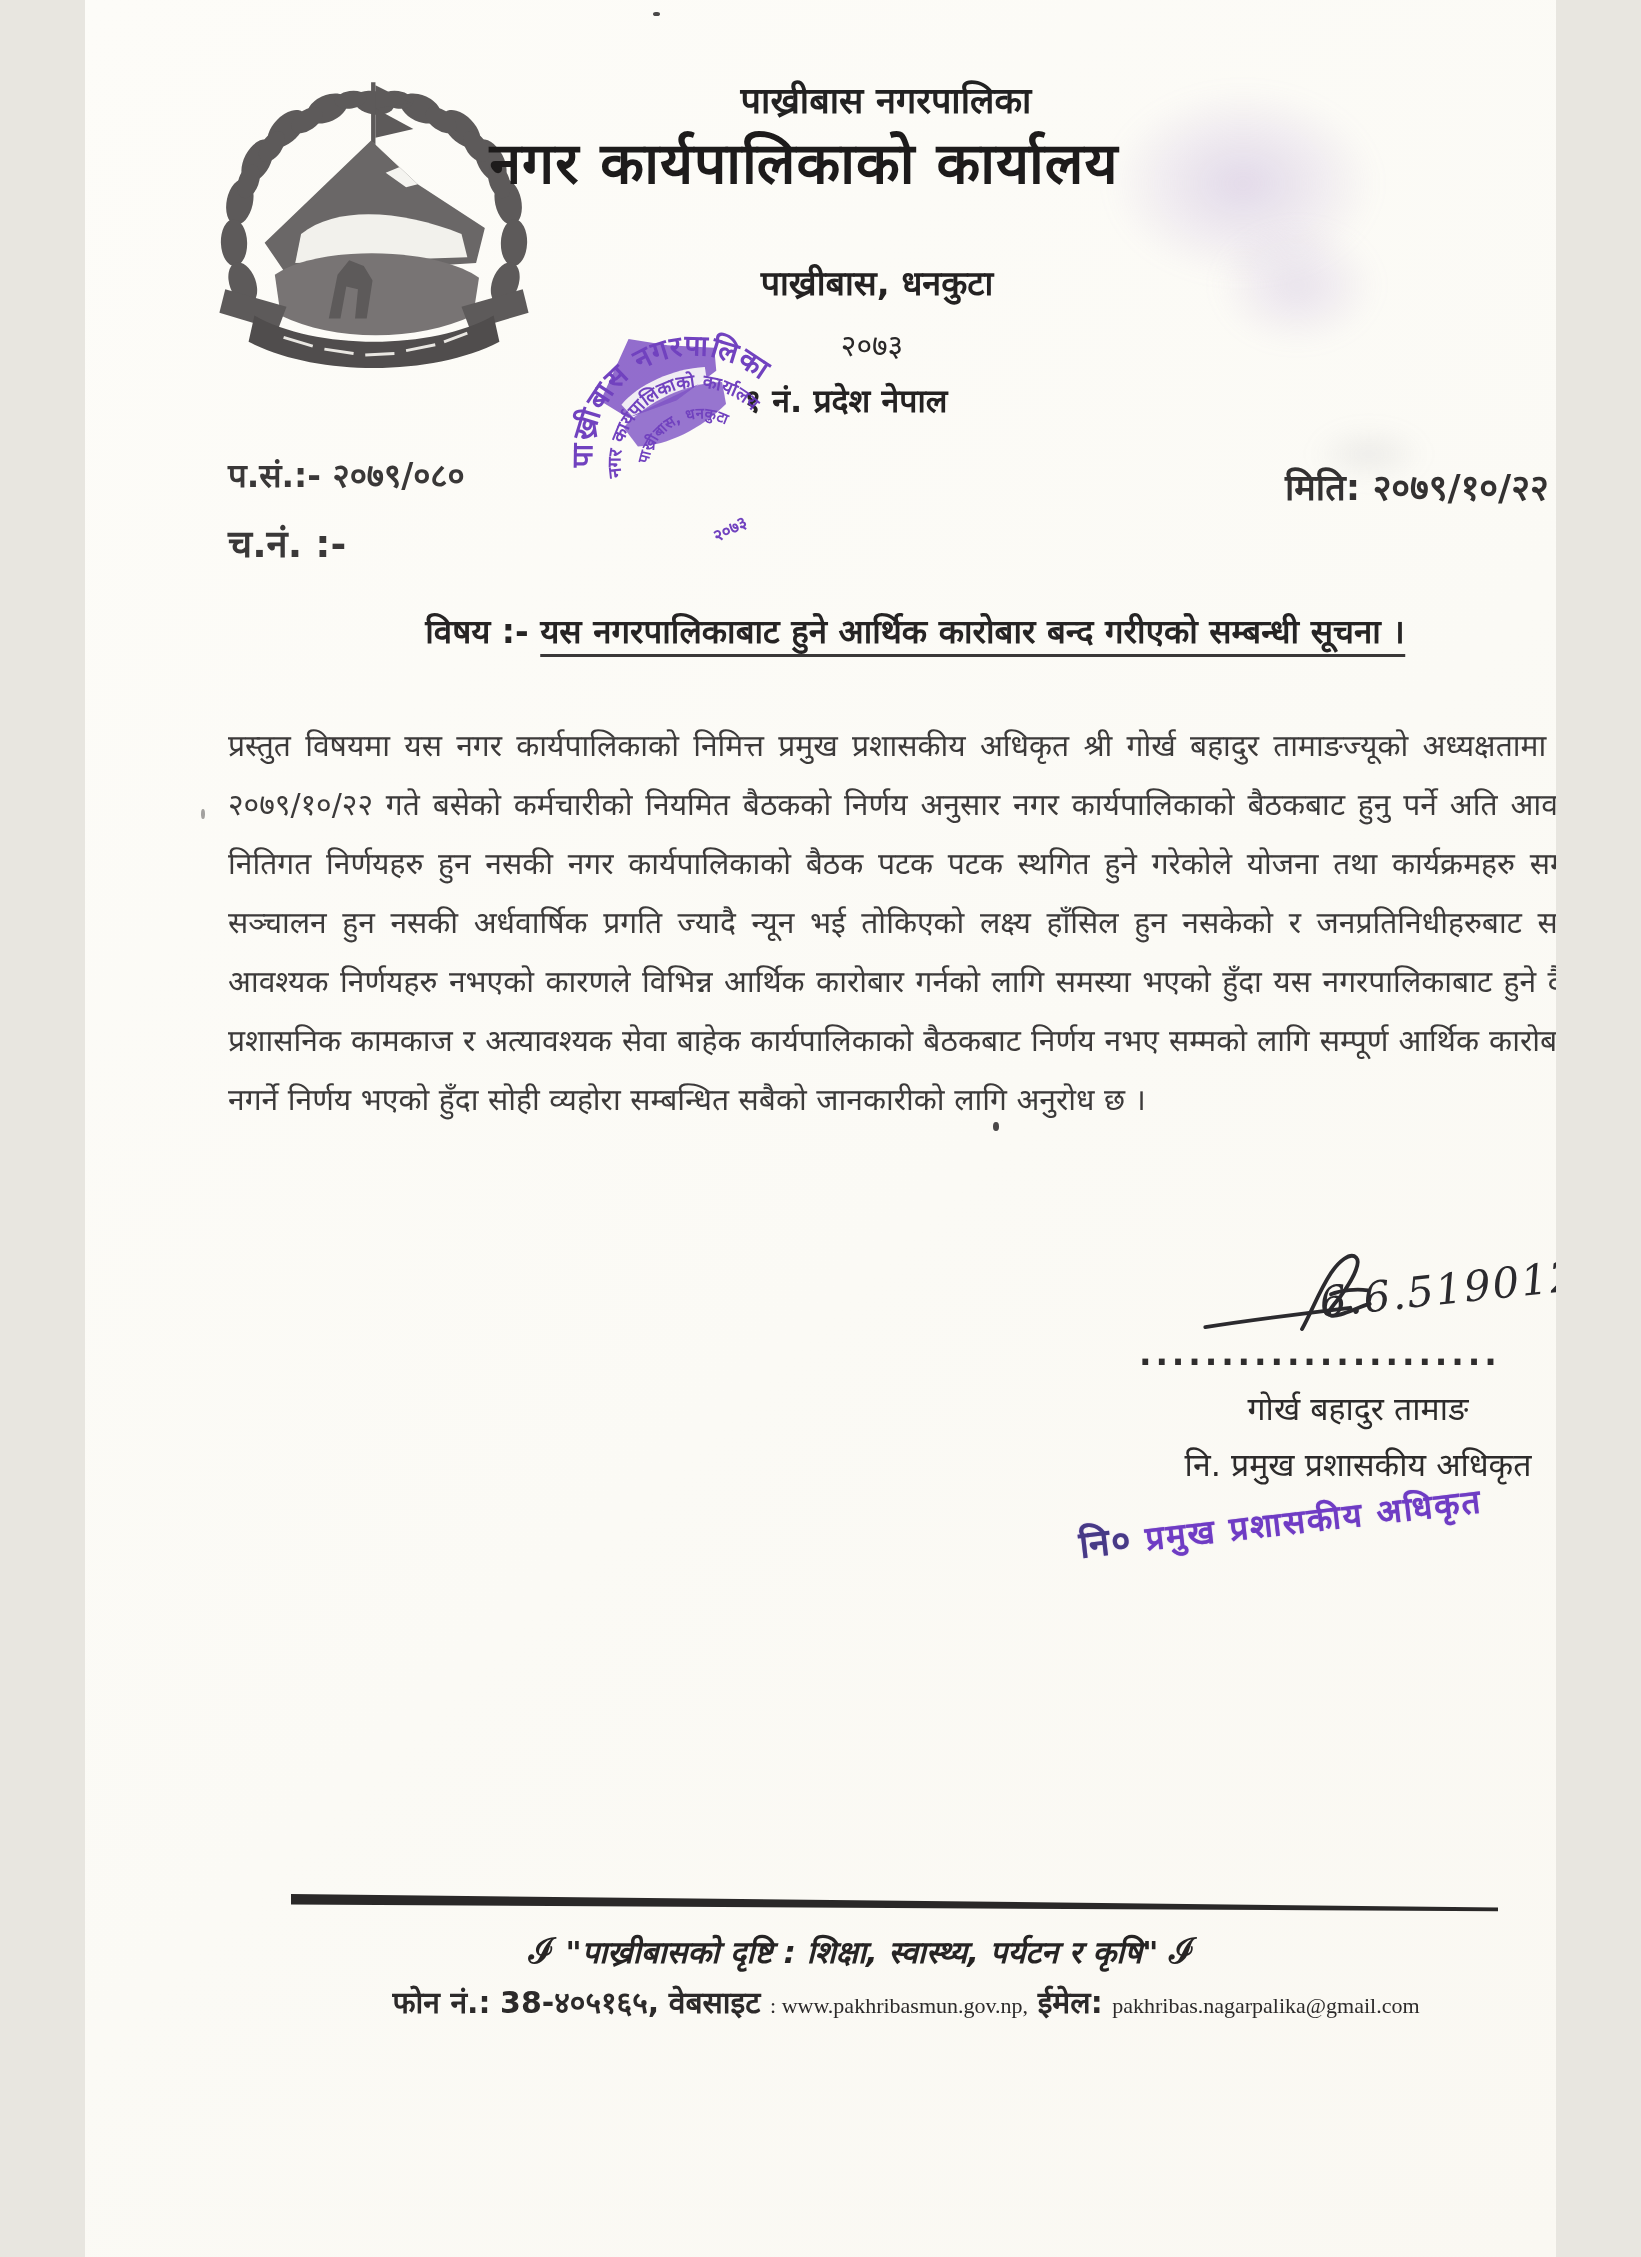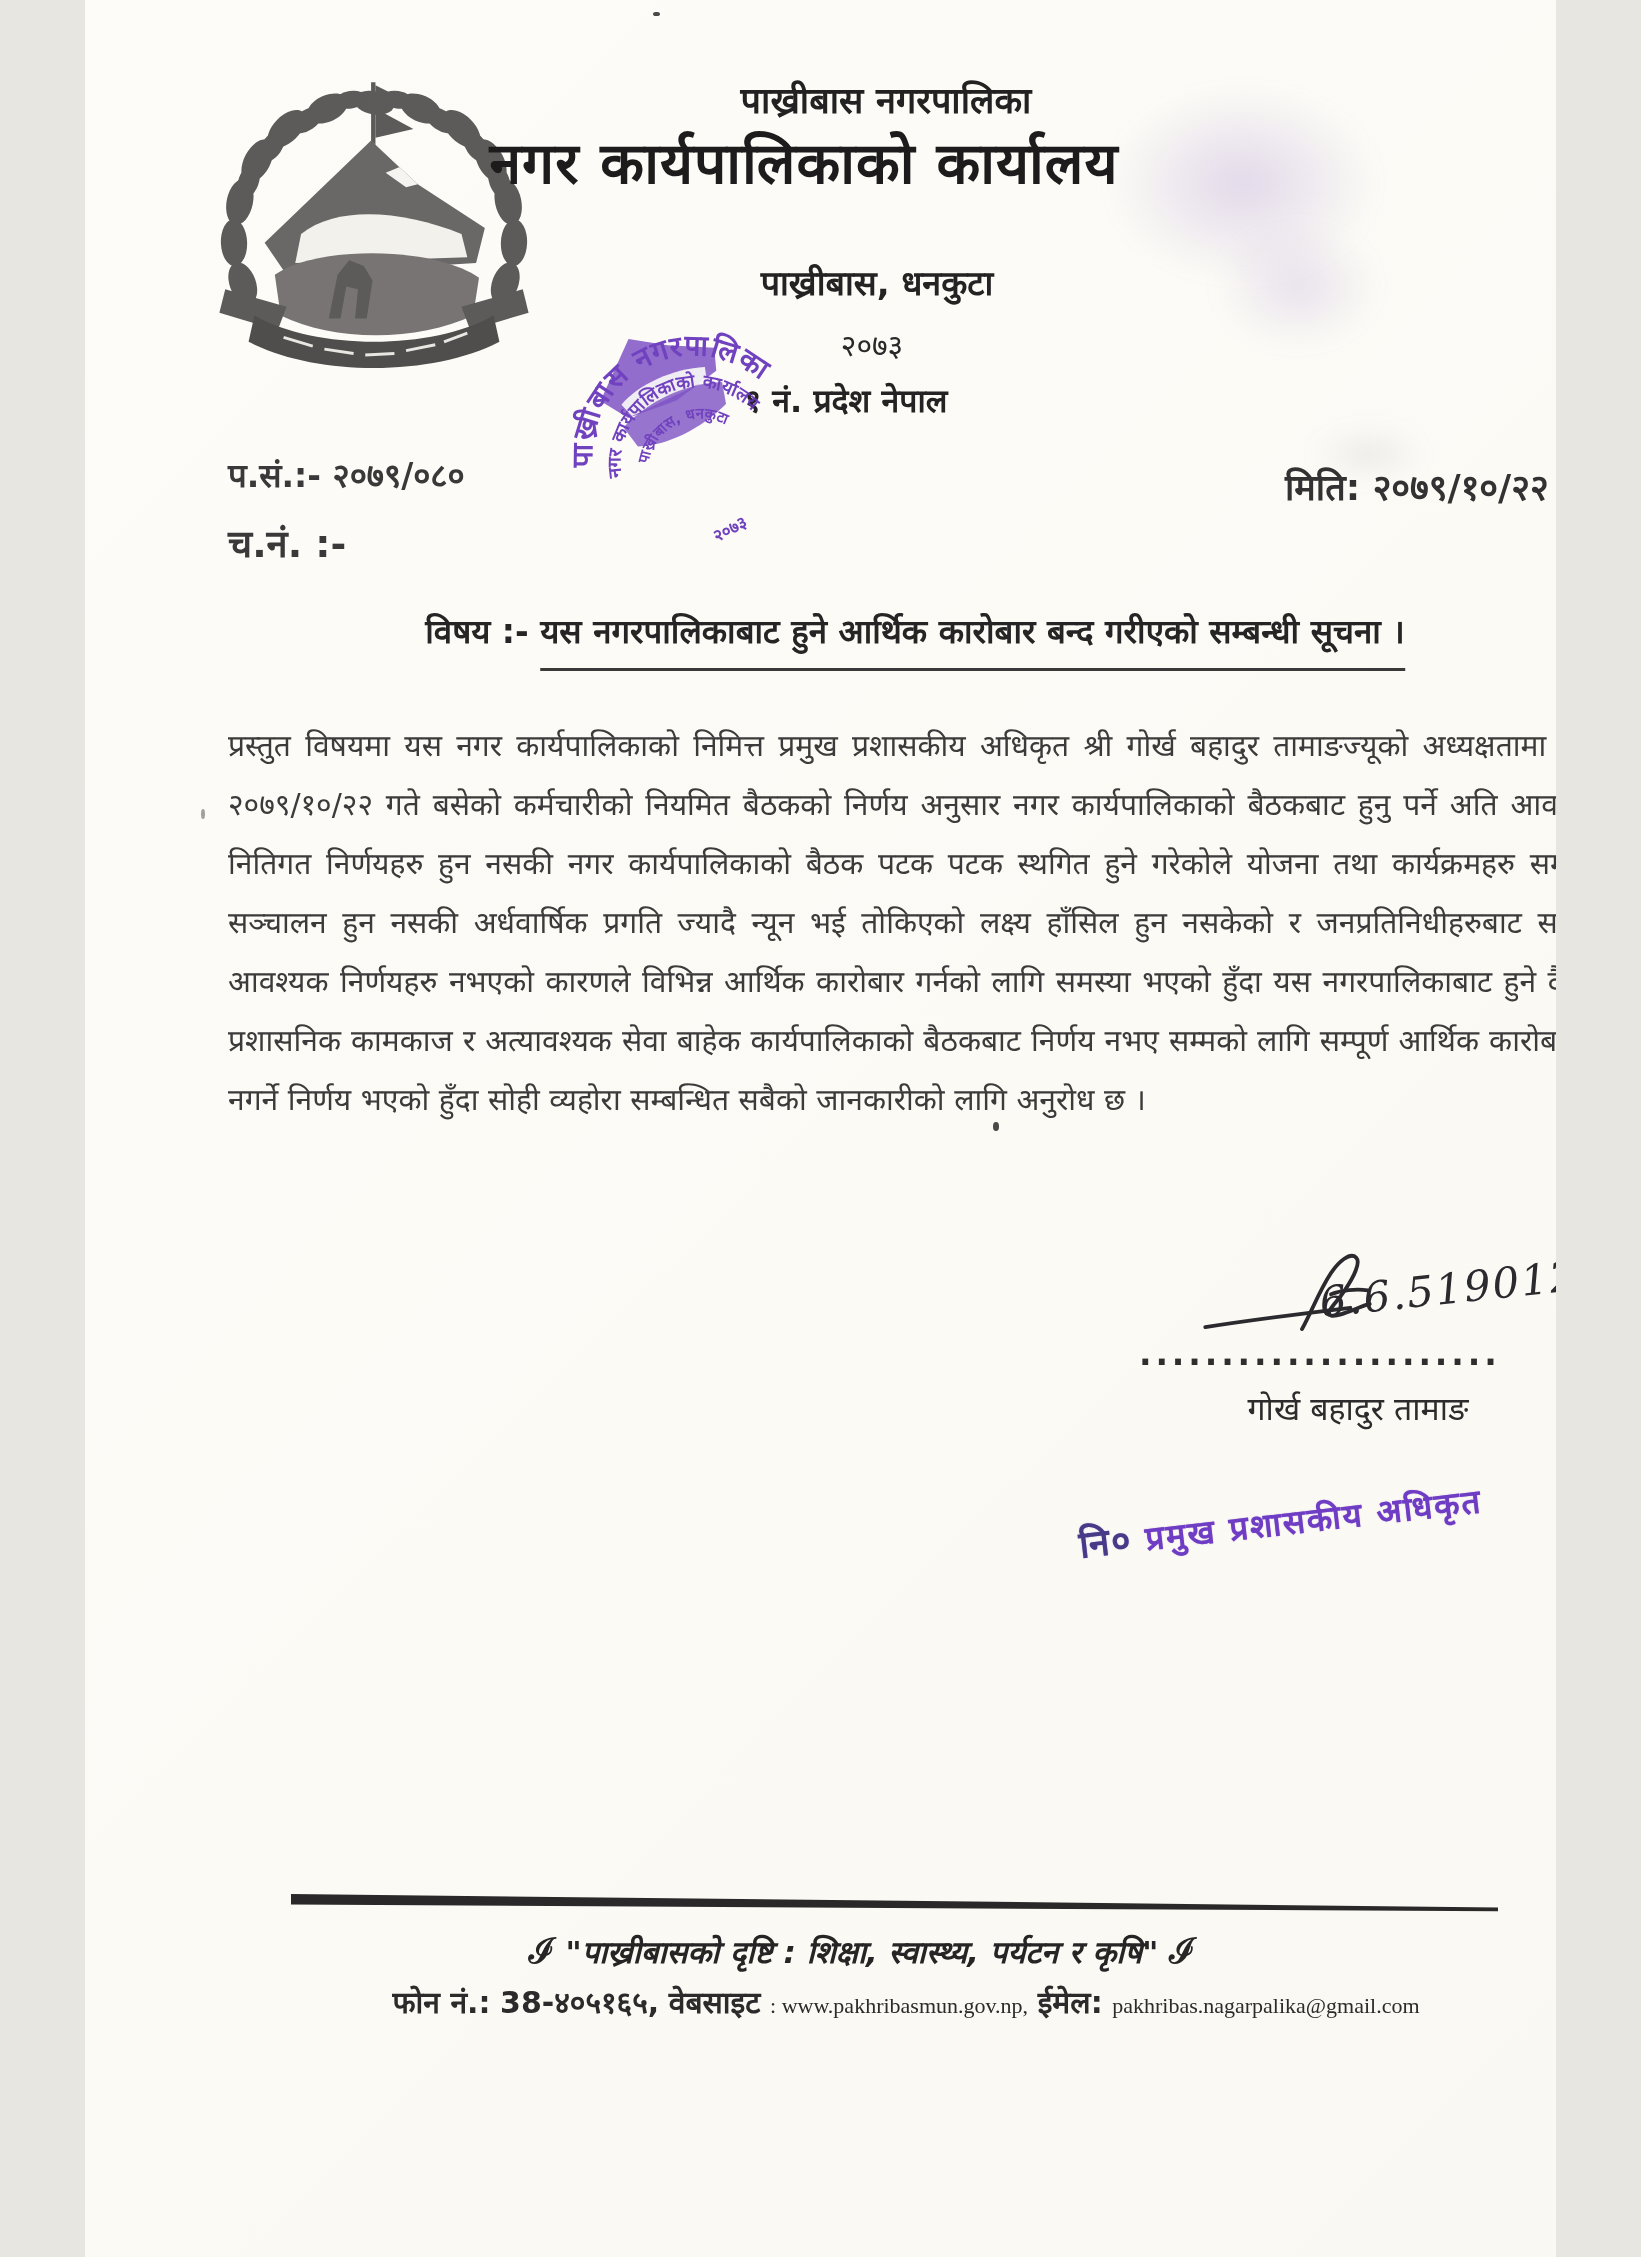--- a/index.html
+++ b/index.html
@@ -18,21 +18,21 @@
   .h-office{top:122px;left:719px;font-size:57px;font-weight:bold;color:#1d1b1b;letter-spacing:1px;}
   .h-addr{top:259px;left:792px;font-size:34px;font-weight:bold;color:#242222;}
   .h-year{top:324px;left:787px;font-size:30px;color:#2a2828;}
   .h-prov{top:378px;left:761px;font-size:32px;font-weight:bold;color:#242222;}
   
   .m-ref{top:452px;left:143px;font-size:33px;font-weight:bold;color:#3a3838;}
   .m-chn{top:516px;left:143px;font-size:38px;font-weight:bold;color:#3a3838;}
   .m-date{top:462px;left:1200px;font-size:36px;font-weight:bold;color:#333131;}
   
   .subject{top:608px;left:830px;font-size:33px;font-weight:bold;color:#262424;}
-  .subject .u{border-bottom:3.9px solid #3a3838;padding-bottom:17px;}
+  .subject .u{border-bottom:3.9px solid #3a3838;padding-bottom:3px;}
   
   .body-par{
     top:716px;left:143px;width:1383px;
     font-size:30px;line-height:59px;text-align:justify;
     color:#3c3a3a;font-weight:400;
   }
   
   .sig-dots{top:1334px;left:1054px;font-size:33px;letter-spacing:3.9px;color:#2f2d2d;font-weight:bold;}
   .sig-scribble-num{
     top:1263px;left:1234px;font-size:42px;color:#2b2a2e;
@@ -171,20 +171,21 @@
   <svg class="abs" style="top:1244px;left:1101px;" width="290" height="116" viewBox="0 0 300 120">
     <g stroke="#2b2a2e" stroke-width="4" fill="none" stroke-linecap="round">
       <path d="M20 86 C70 78 120 72 170 66"></path>
       <path d="M120 88 C130 70 138 48 150 30 C158 18 170 8 176 14 C182 20 170 40 160 54 C152 64 144 72 150 74 C158 76 176 66 190 62"></path>
       <path d="M150 52 C160 48 176 46 188 48"></path>
     </g>
   </svg>
   <div class="abs sig-scribble-num">6.6.5190122</div>
   <div class="abs sig-dots">......................</div>
   <div class="abs center sig-name dev">गोर्ख बहादुर तामाङ</div>
+  <div class="abs center sig-title dev">नि. प्रमुख प्रशासकीय अधिकृत</div>
   <div class="abs sig-stamp dev">
     <span class="ni">नि०</span><span> प्रमुख  प्रशासकीय  अधिकृत</span>
   </div>
 
   <svg class="abs rule" width="1207" height="29" viewBox="0 0 1250 30">
     <polygon points="0,2 1250,16 1250,20 0,13" fill="#2a2828"></polygon>
   </svg>
   <div class="abs center motto dev">
     <span class="orn">ℐ</span>
     <span>"पाख्रीबासको दृष्टि : शिक्षा, स्वास्थ्य, पर्यटन र कृषि"</span>

